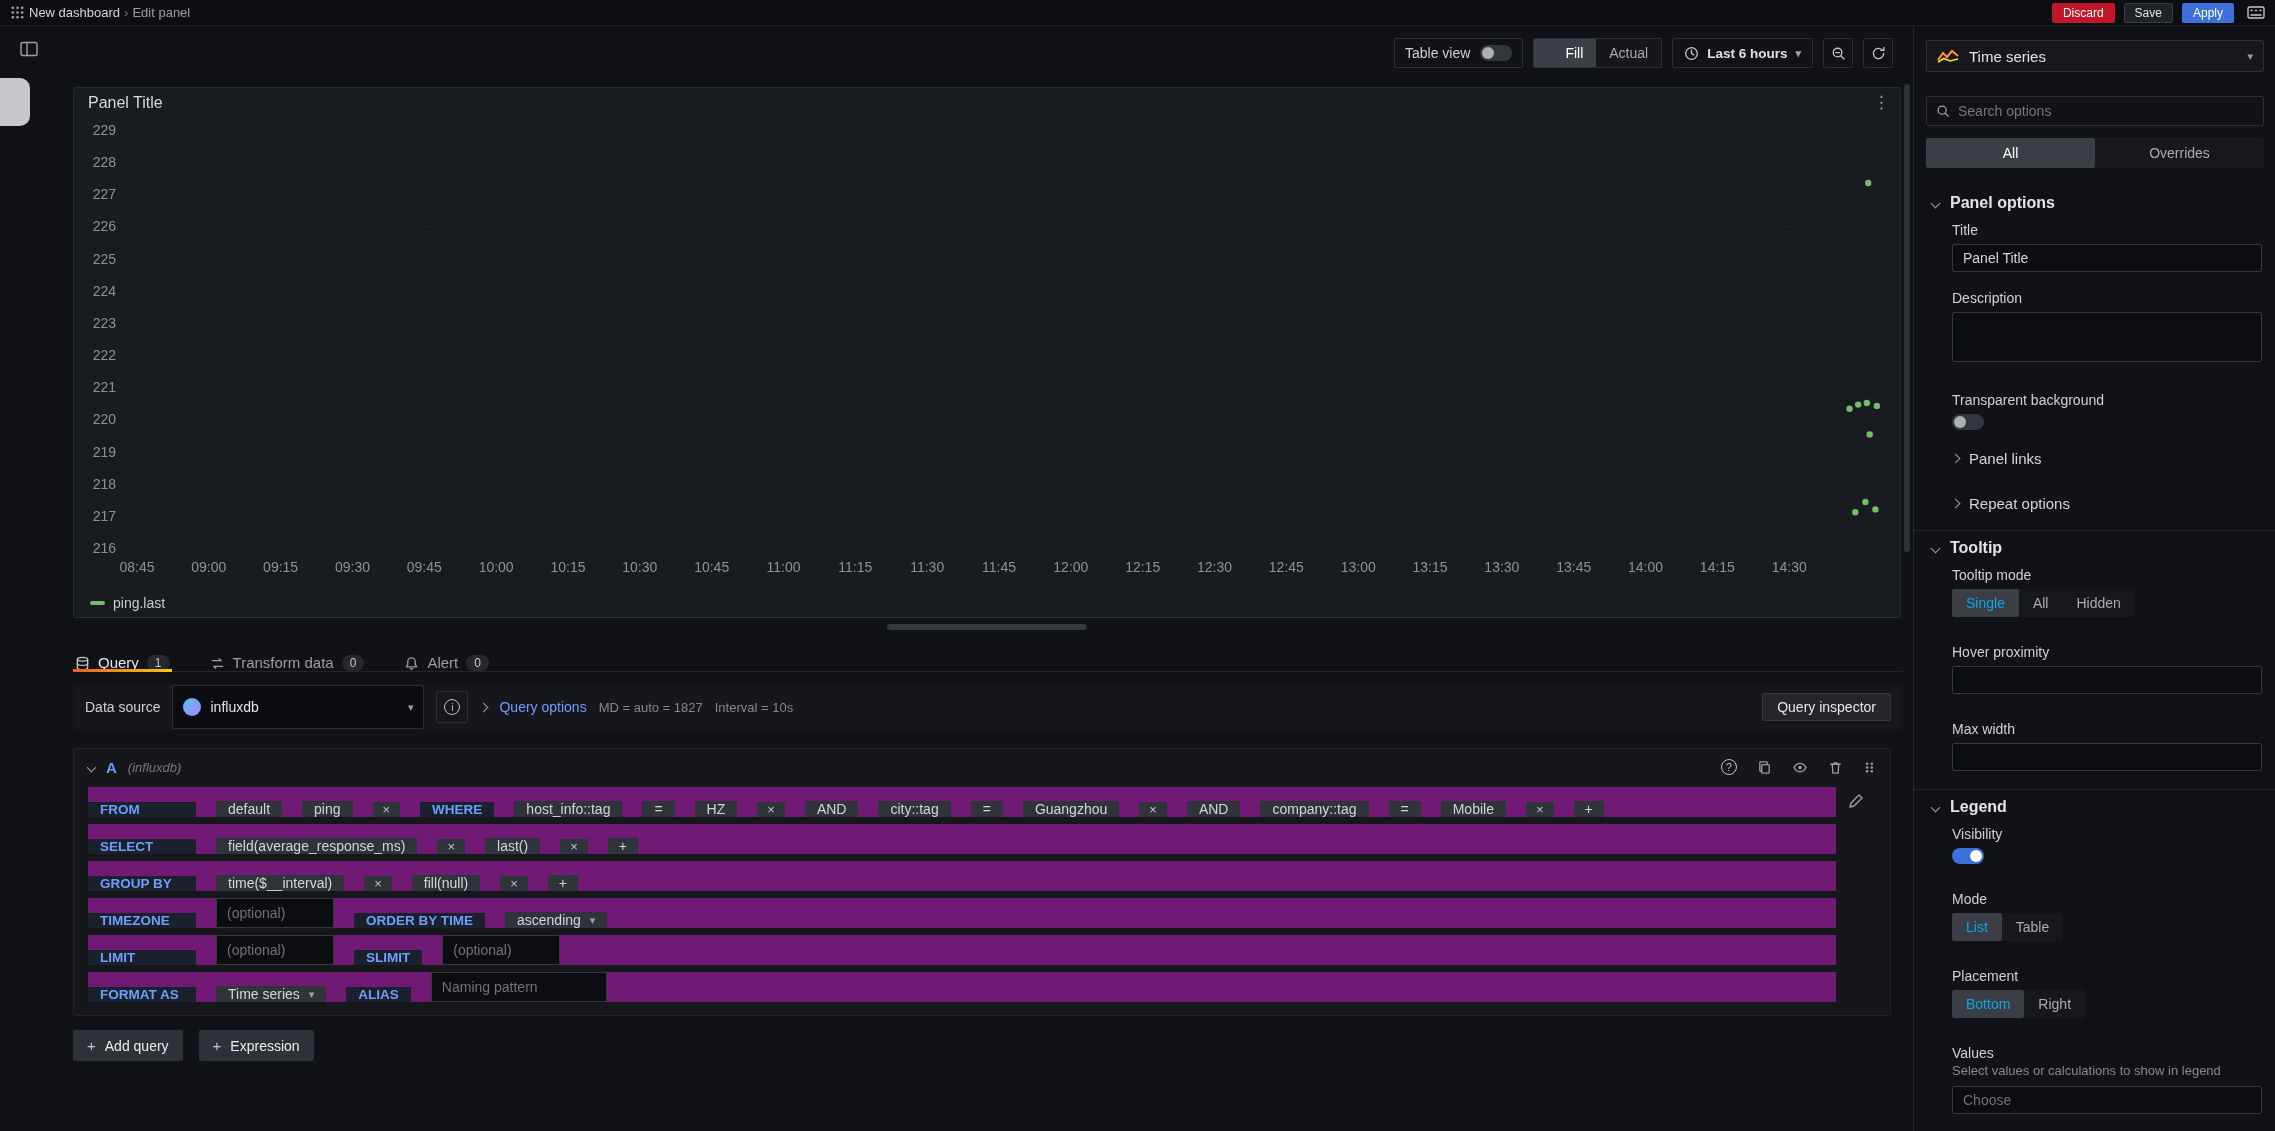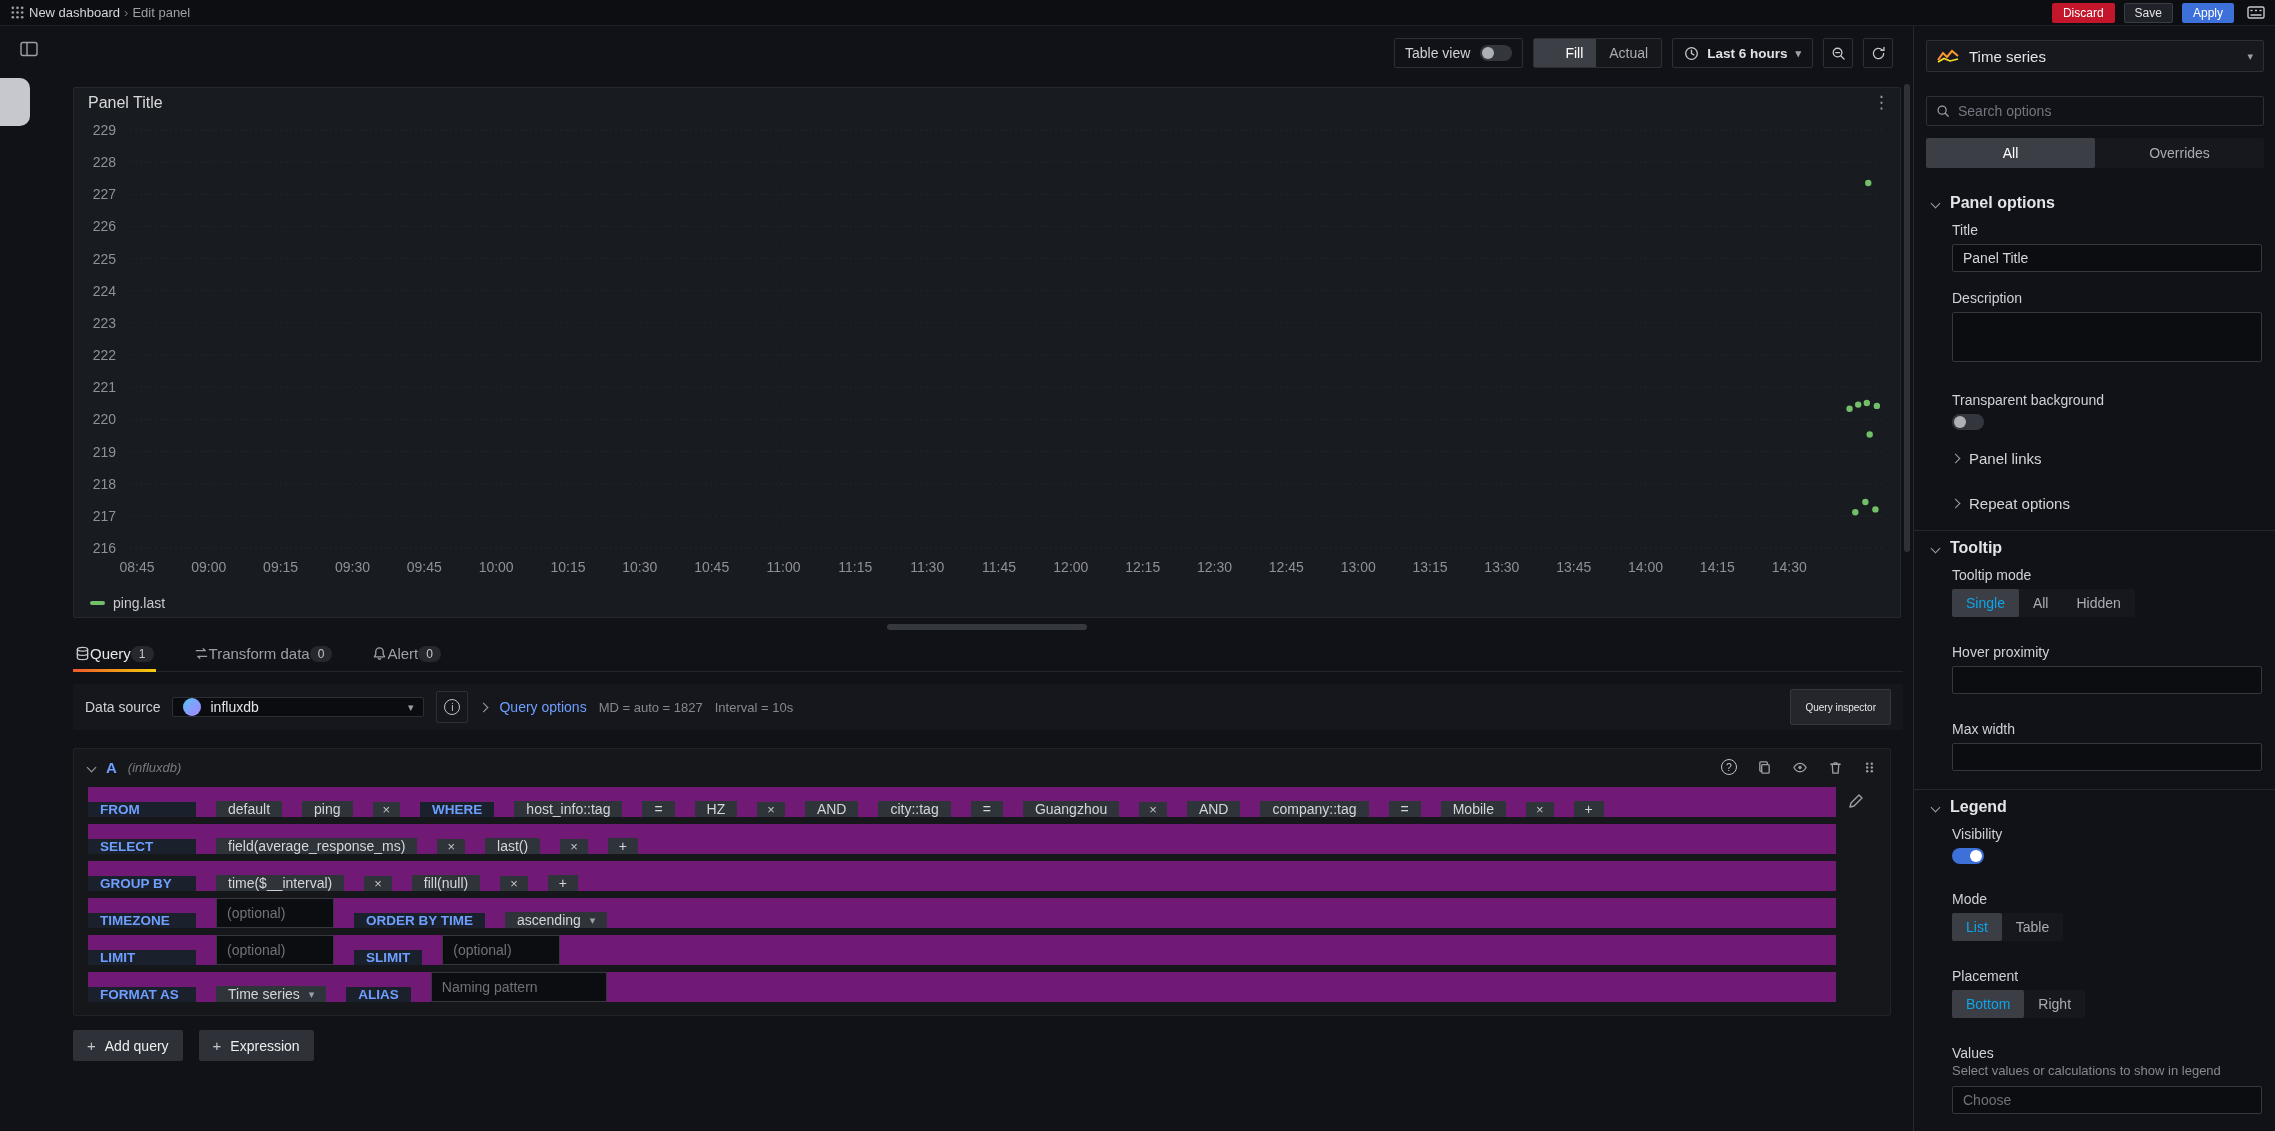--- a/index.html
+++ b/index.html
@@ -69,47 +69,47 @@
   .legend-row { position:absolute; left:16px; bottom:6px; display:flex; align-items:center; gap:8px; cursor:pointer; }
   .legend-swatch { width:15px; height:4px; border-radius:2px; }
   .legend-label { font-size:14px; color:#c9cad0; }
 
   .vscroll { position:absolute; left:1904px; top:84px; width:6px; height:468px; border-radius:3px; background:#2e3137; }
   .splitter { position:absolute; left:830px; top:598px; width:200px; height:6px; background:#35383e; border-radius:3px; cursor:row-resize; }
 
   
   .tabs { position:absolute; left:16px; top:610px; width:1830px; height:36px;
     border-bottom:1px solid #23262b; display:flex; gap:36px; }
-  .tab { display:flex; align-items:center; font-size:15px; color:#9d9fa5; position:relative; padding:0 2px; cursor:pointer; }
+  .tab { display:flex; align-items:flex-end; gap:8px; font-size:15px; color:#9d9fa5; position:relative; padding:0 2px; cursor:pointer; }
   .tab.active { color:#e6e7ea; }
   .tab.active::after { content:""; position:absolute; left:0; right:0; bottom:-1px; height:3px;
     background:linear-gradient(90deg,#f05a28,#f2cc0c); }
   .badge { background:#26282e; color:#c7c8cc; padding:1px 8px; border-radius:9px; font-size:12px; }
 
   
   .ds-row { position:absolute; left:16px; top:658px; width:1830px; height:46px;
     background:#16171c; border-radius:2px; display:flex; align-items:center; padding:0 12px; gap:12px; }
   .ds-label { font-size:14px; color:#d0d1d6; }
-  .ds-picker { height:20px; background:#0b0c0f; border:1px solid #2c3036; border-radius:2px;
+  .ds-picker { height:44px; background:#0b0c0f; border:1px solid #2c3036; border-radius:2px;
     display:flex; align-items:center; gap:9px; padding:0 10px; width:252px; cursor:pointer; }
   .ds-logo { width:18px; height:18px; border-radius:50%;
     background:linear-gradient(135deg,#55c2f0,#9394ff 70%); flex:none; }
   .ds-name { font-size:14px; color:#e3e4e8; flex:1; }
   .caret { color:#9d9fa5; font-size:11px; }
   .sq-btn { width:32px; height:32px; border:1px solid #2c3036; border-radius:2px;
     display:flex; align-items:center; justify-content:center; cursor:pointer; }
   .circle-glyph { width:16px; height:16px; border:1.4px solid #c0c1c7; border-radius:50%;
     display:flex; align-items:center; justify-content:center; font-size:10.5px; color:#c0c1c7; }
   .chev { display:inline-block; width:7px; height:7px; border-right:1.8px solid #9d9fa5; border-bottom:1.8px solid #9d9fa5; }
   .chev.d { transform:rotate(45deg); }
   .chev.r { transform:rotate(-45deg); }
   .qo-link { color:#6e9fff; font-size:14px; cursor:pointer; }
   .ds-stat { color:#86888f; font-size:13px; }
-  .btn-sec { margin-left:auto; height:36px; padding:0 14px; background:#24262c; border:1px solid #34373d;
-    border-radius:2px; color:#e8e8ea; font-size:10px; display:flex; align-items:center; cursor:pointer; }
+  .btn-sec { margin-left:auto; height:28px; padding:0 14px; background:#24262c; border:1px solid #34373d;
+    border-radius:2px; color:#e8e8ea; font-size:14px; display:flex; align-items:center; cursor:pointer; }
 
   
   .qcard { position:absolute; left:16px; top:722px; width:1818px; height:268px;
     background:#15171b; border:1px solid #1f2227; border-radius:2px; }
   .qcard-header { height:36px; display:flex; align-items:center; gap:11px; padding:0 14px; }
   .q-ref { color:#6e9fff; font-size:15px; font-weight:bold; }
   .q-hint { color:#77797e; font-size:13px; font-style:italic; }
   .qcard-icons { margin-left:auto; display:flex; align-items:center; gap:20px; color:#9d9fa5; }
   .qcard-icons > * { cursor:pointer; }
   .q-rows { padding:2px 14px 0; }

